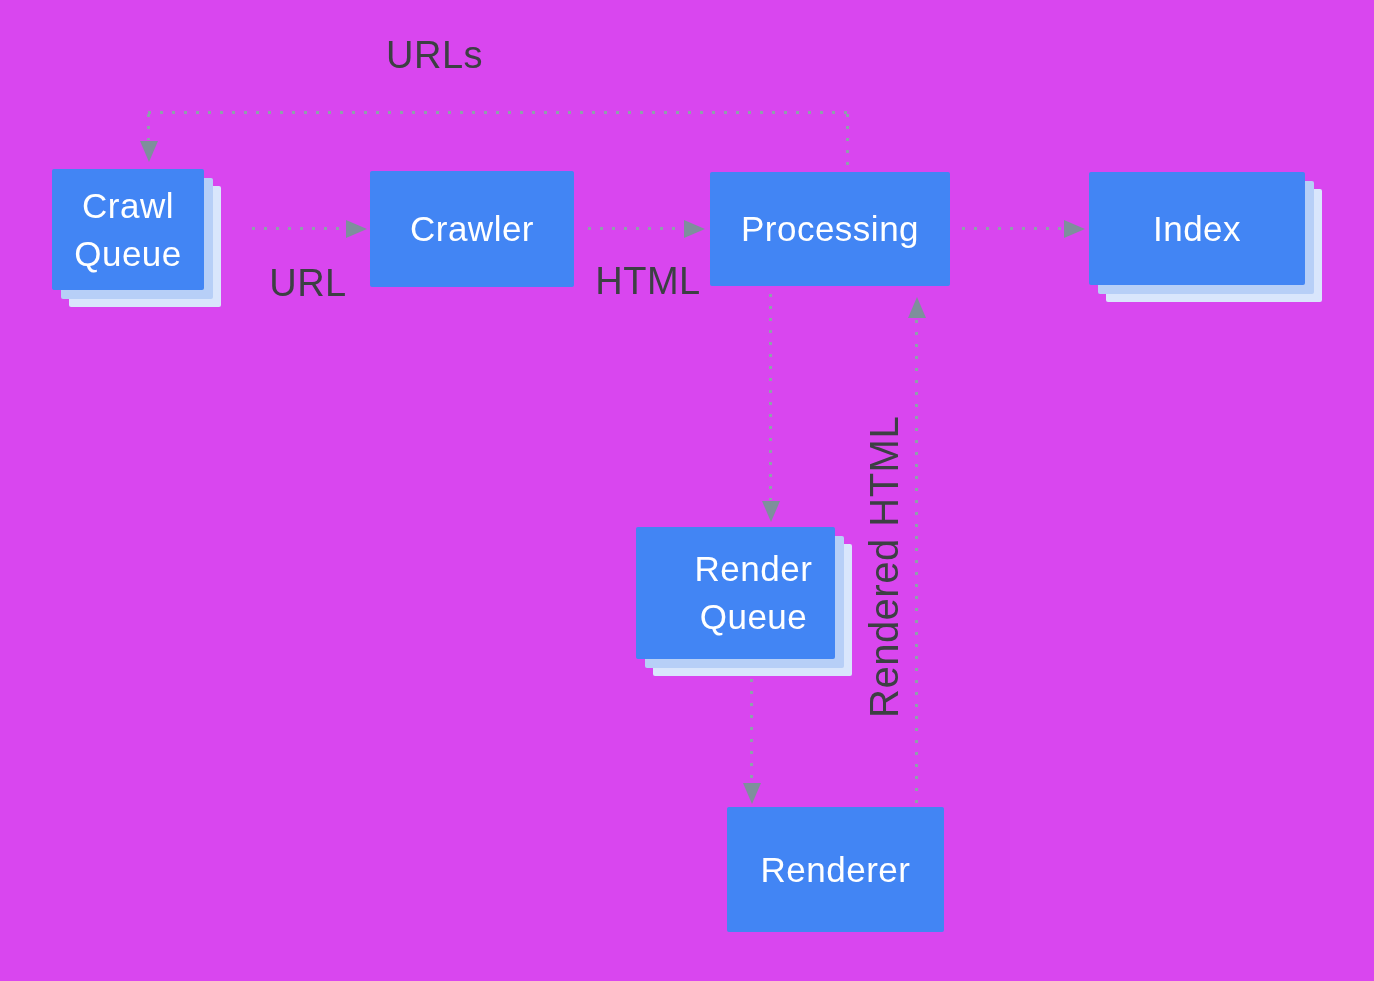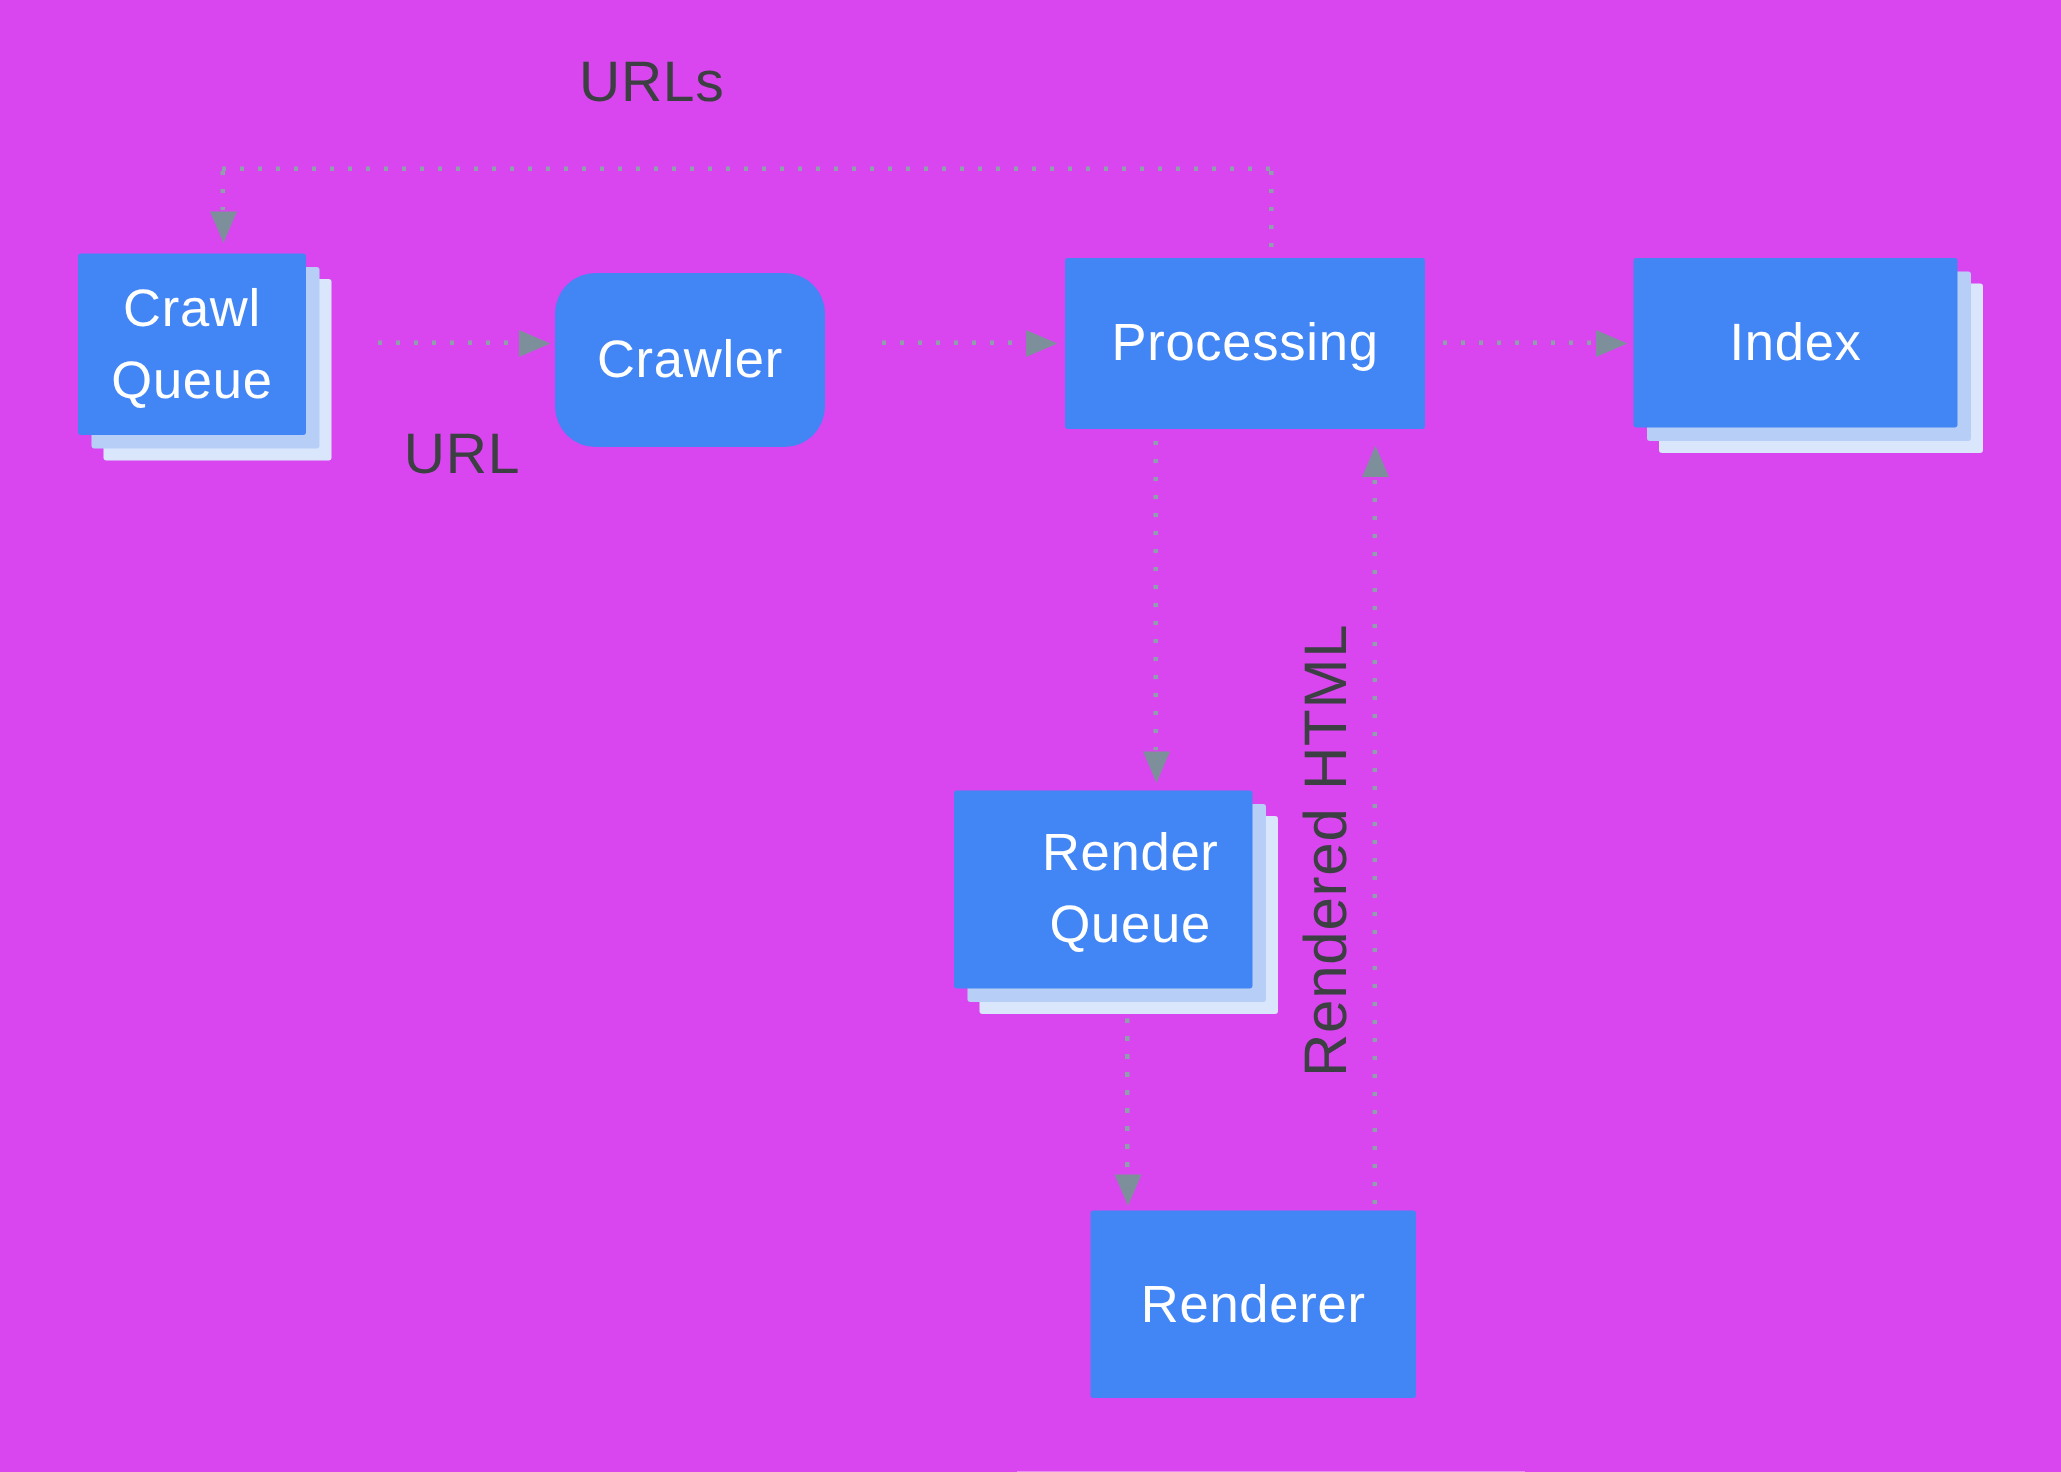--- a/index.html
+++ b/index.html
@@ -47,21 +47,21 @@
   .arr-up    { border-left: 9px solid transparent; border-right: 9px solid transparent; border-bottom: 21px solid #7E8F9C; }
   
   .edge-label {
     position: absolute;
     color: #3C4043;
     font-size: 38px;
     font-weight: 500;
     letter-spacing: 0.5px;
     white-space: nowrap;
   }
-  .edge-label.centered { text-align: center; margin-top: 20px; }
+  .edge-label.centered { text-align: center; }
   .edge-label.rotated {
     width: 300px; height: 44px;
     line-height: 44px;
     text-align: center;
     font-size: 40px;
     transform: rotate(-90deg);
     transform-origin: center center;
   }
 </style>
 </head>
@@ -74,40 +74,41 @@
   <div class="dot-v" style="left:846px; top:114px; height:56px;"></div>
   <div class="dot-v" style="left:147px; top:114px; height:26px;"></div>
   <div class="arr arr-down" style="left:140px; top:141px;"></div>
 
   <div class="dot-h" style="left:252px; top:227px; width:94px;"></div>
   <div class="arr arr-right" style="left:346px; top:220px;"></div>
   <div class="edge-label centered" style="left:258px; top:262px; width:100px;">URL</div>
 
   <div class="dot-h" style="left:588px; top:227px; width:96px;"></div>
   <div class="arr arr-right" style="left:684px; top:220px;"></div>
+  <div class="edge-label centered" style="left:578px; top:260px; width:140px;">HTML</div>
 
   <div class="dot-h" style="left:962px; top:227px; width:102px;"></div>
   <div class="arr arr-right" style="left:1064px; top:220px;"></div>
 
   <div class="dot-v" style="left:769px; top:294px; height:206px;"></div>
   <div class="arr arr-down" style="left:762px; top:501px;"></div>
 
   <div class="dot-v" style="left:750px; top:679px; height:102px;"></div>
   <div class="arr arr-down" style="left:743px; top:783px;"></div>
 
   <div class="dot-v" style="left:915px; top:320px; height:488px;"></div>
   <div class="arr arr-up" style="left:908px; top:297px;"></div>
   <div class="edge-label rotated" style="left:734px; top:546px;">Rendered HTML</div>
 
   <div class="node shadowed" style="left:52px; top:169px; width:152px; height:121px;">
     <span class="node-label">Crawl
 Queue</span>
   </div>
 
-  <div class="node" style="left:370px; top:182px; width:180px; height:116px;border-radius:27px;">
+  <div class="node" style="left:370px; top:171px; width:204px; height:116px;">
     <span class="node-label">Crawler</span>
   </div>
 
   <div class="node" style="left:710px; top:172px; width:240px; height:114px;">
     <span class="node-label">Processing</span>
   </div>
 
   <div class="node shadowed" style="left:1089px; top:172px; width:216px; height:113px;">
     <span class="node-label">Index</span>
   </div>

